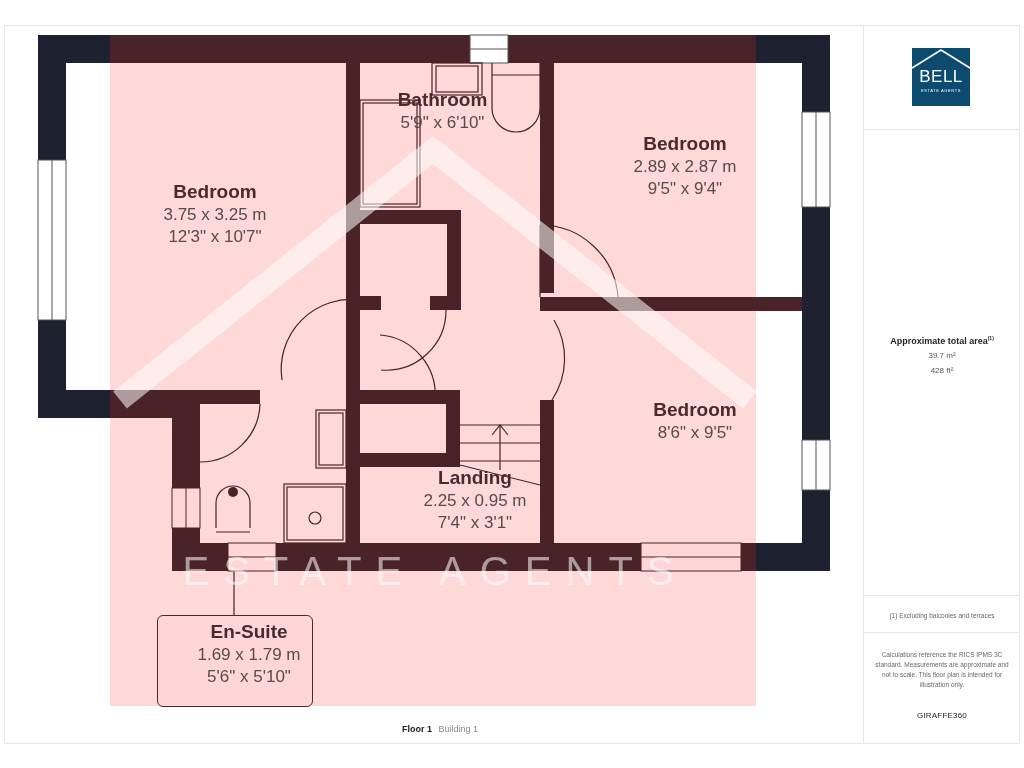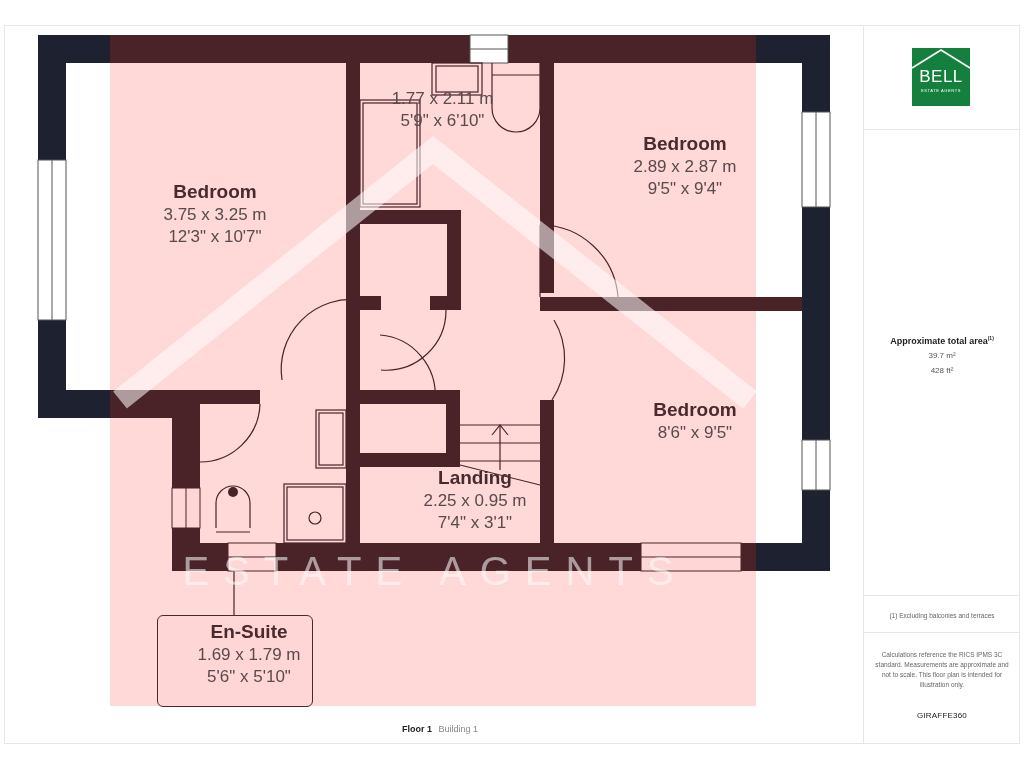--- a/index.html
+++ b/index.html
@@ -12,21 +12,21 @@
       border: 1px solid #e6e6ea; background: #ffffff; box-sizing: border-box;
     }
     .plan-area { position: absolute; left: 0; top: 0; width: 864px; height: 744px; }
     svg.plan { position: absolute; left: 0; top: 0; }
     .sidebar {
       position: absolute; left: 863px; top: 25px; width: 157px; height: 719px;
       border-left: 1px solid #e6e6ea; box-sizing: border-box;
     }
     .sb-sec { position: absolute; left: 0; width: 156px; border-bottom: 1px solid #e6e6ea; }
     .logo {
-      position: absolute; left: 912px; top: 48px; width: 58px; height: 58px; background: #15803d;
+      position: absolute; left: 912px; top: 48px; width: 58px; height: 58px; background: #0c4a6e;
     }
     .logo .bell { position: absolute; left: 0; top: 19px; width: 58px; text-align: center; color: #fff;
       font-family: "Liberation Sans", sans-serif; font-size: 17px; letter-spacing: 0.5px; }
     .logo .ea { position: absolute; left: 0; top: 40px; width: 58px; text-align: center; color: #fff;
       font-family: "Liberation Sans", sans-serif; font-size: 4px; letter-spacing: 0.6px; }
     .area-title { position: absolute; left: 864px; top: 335px; width: 156px; text-align: center;
       font-family: "Liberation Sans", sans-serif; font-size: 9px; font-weight: bold; color: #222; }
     .area-title sup { font-size: 5px; }
     .area-val { position: absolute; left: 864px; width: 156px; text-align: center;
       font-family: "Liberation Sans", sans-serif; font-size: 8px; color: #555; }
@@ -148,21 +148,21 @@
     </g>
     <text x="435" y="585" text-anchor="middle" fill="#ffffff" opacity="0.55" font-family="Liberation Sans, sans-serif" font-size="40" letter-spacing="14">ESTATE AGENTS</text>
   </svg>
 
   <div class="room-label" style="left:120px; top:180px; width:190px;">
     <div class="name">Bedroom</div>
     <div class="dim">3.75 x 3.25 m</div>
     <div class="dim">12'3" x 10'7"</div>
   </div>
   <div class="room-label" style="left:355px; top:88px; width:175px;">
-    <div class="dim">1.77 x 2.11 m</div>
+    <div class="name">Bathroom</div>
     <div class="dim">5'9" x 6'10"</div>
   </div>
   <div class="room-label" style="left:595px; top:132px; width:180px;">
     <div class="name">Bedroom</div>
     <div class="dim">2.89 x 2.87 m</div>
     <div class="dim">9'5" x 9'4"</div>
   </div>
   <div class="room-label" style="left:605px; top:398px; width:180px;">
     <div class="name">Bedroom</div>
     <div class="dim">8'6" x 9'5"</div>

